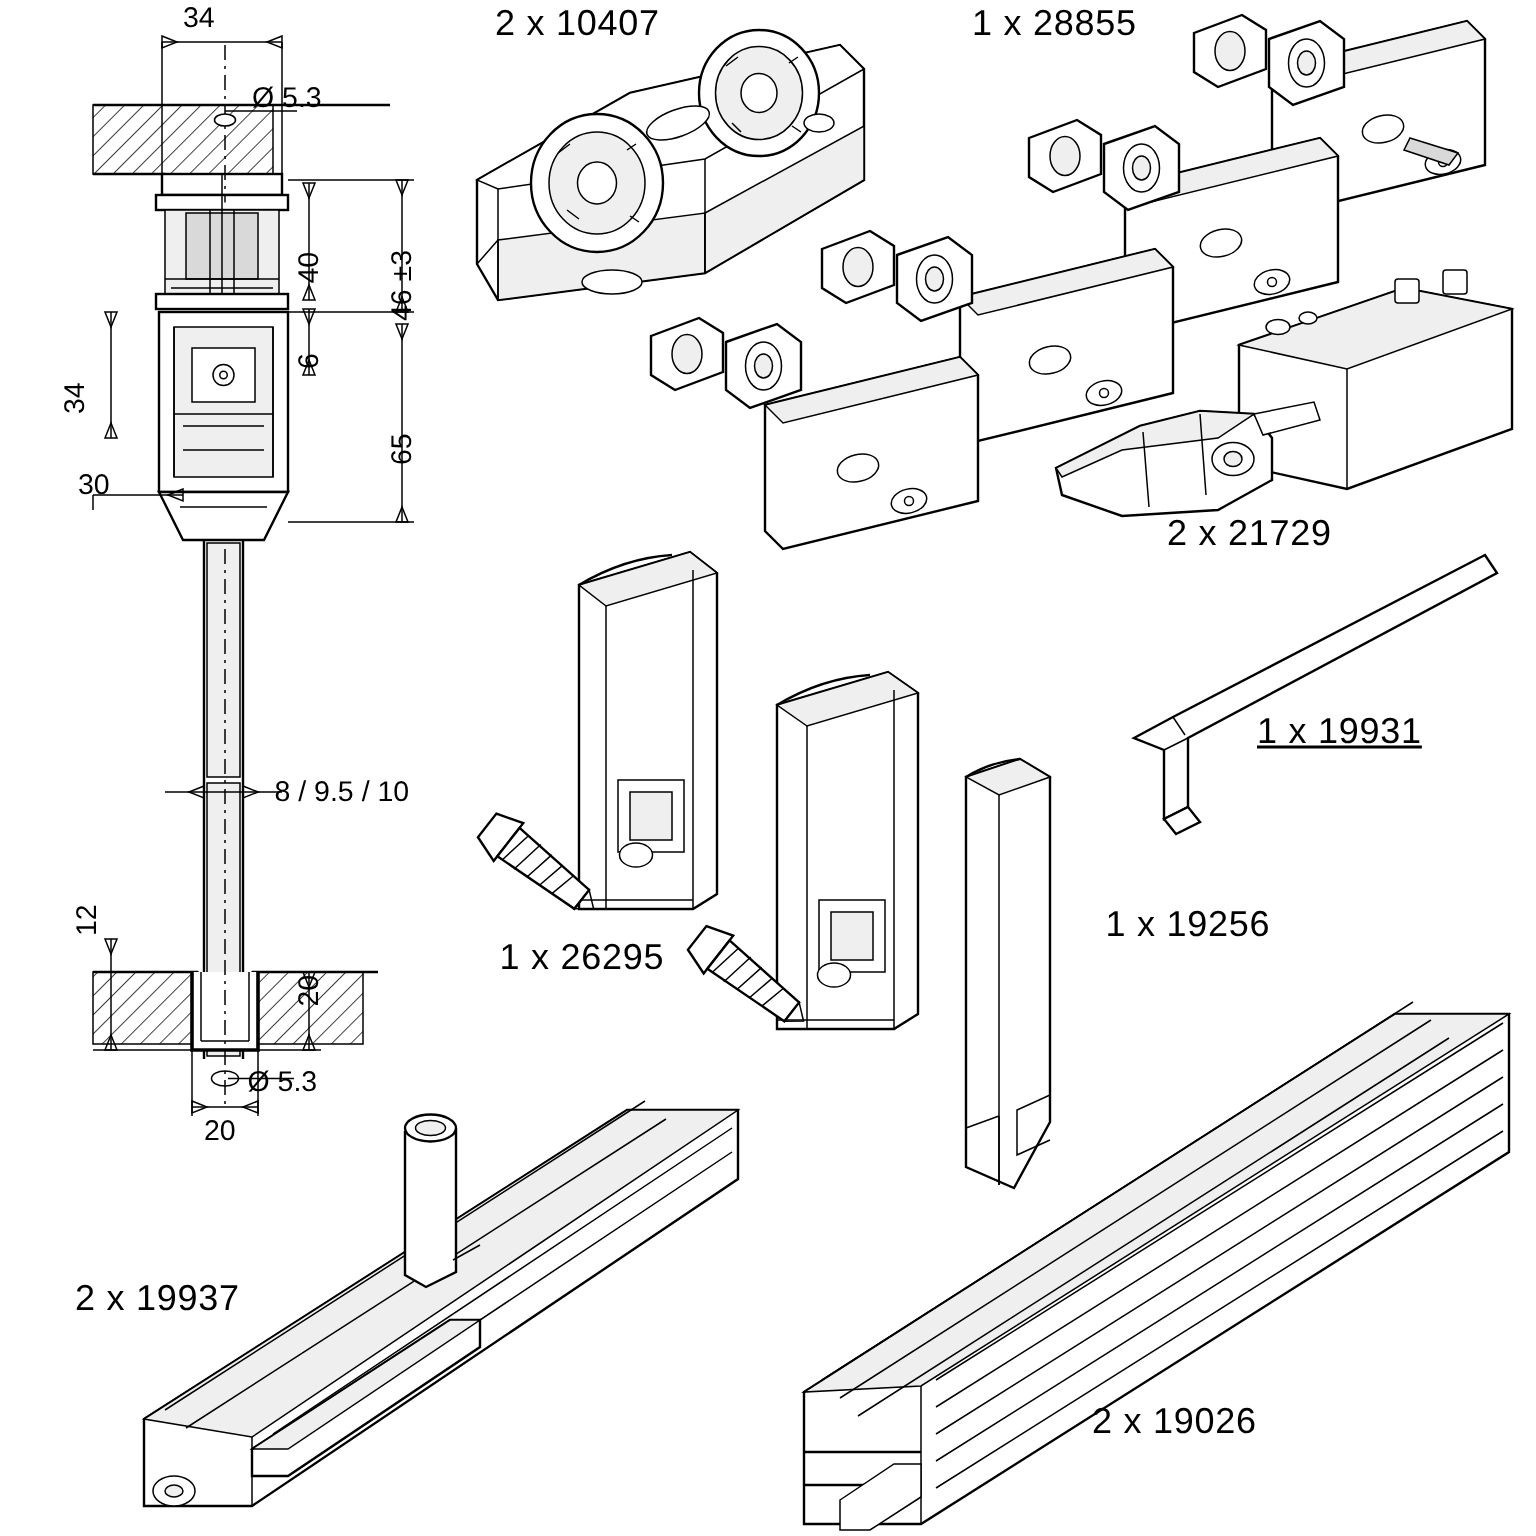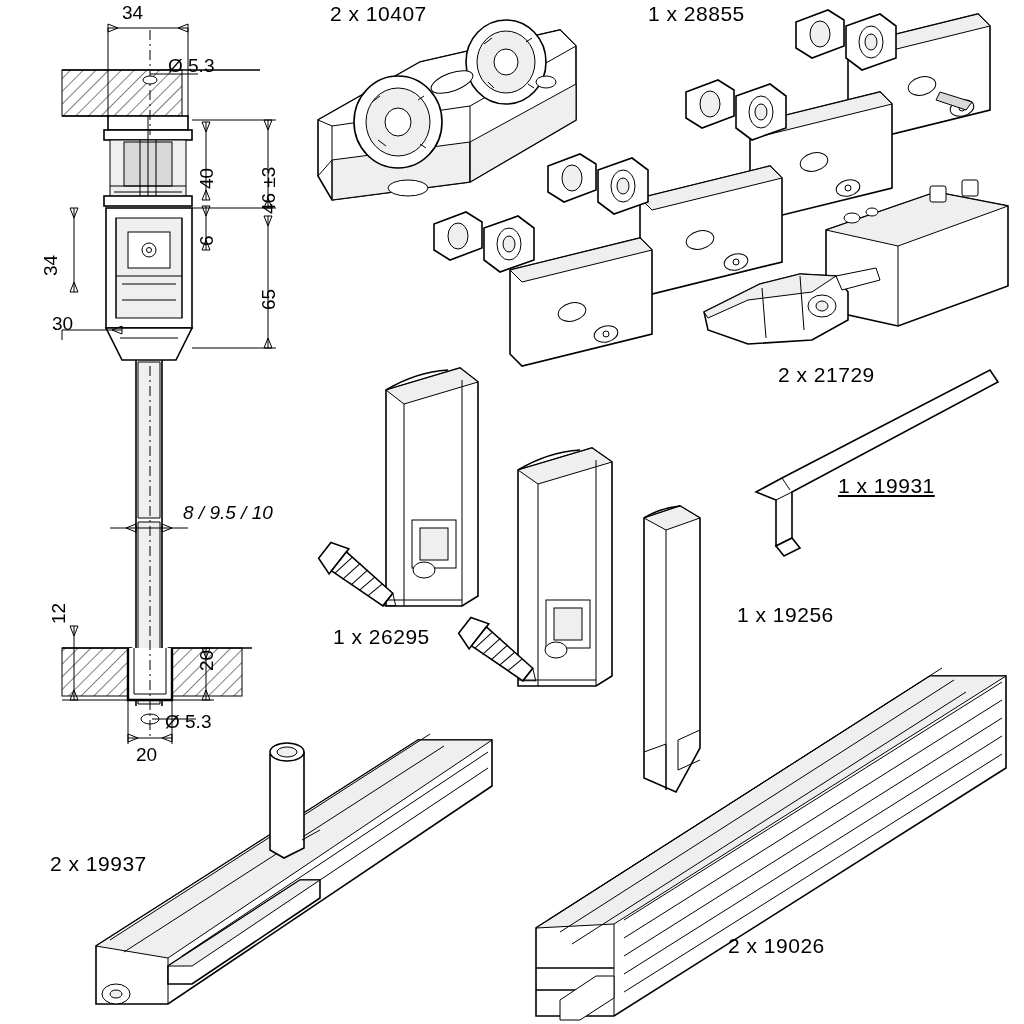--- a/index.html
+++ b/index.html
@@ -17,21 +17,21 @@
     background: #ffffff;
     overflow: hidden;
   }
   .lbl {
     position: absolute;
     font-family: "Liberation Sans", sans-serif;
     color: #000000;
     white-space: nowrap;
   }
   .partlbl {
-    font-size: 21px;
+    font-size: 24px;
     letter-spacing: 0.5px;
   }
   .dim {
     font-size: 19px;
   }
   .dim-v {
     font-size: 19px;
     transform-origin: left top;
   }
   svg.overlay {
@@ -358,37 +358,37 @@
       <path class="ln thin" d="M548 920 L942 668 M560 932 L954 680 M572 944 L966 692"></path>
       <path class="ln thin" d="M624 920 L1002 682 M624 938 L1002 700 M624 956 L1002 718 M624 974 L1002 736 M624 992 L1002 754"></path>
       <path class="ln med" d="M536 968 L614 968 M536 990 L614 990"></path>
       <path class="ln thin fillw" d="M560 1000 L596 976 L614 976 L614 998 L580 1020 L560 1020 Z"></path>
     </g>
   </svg>
 
   <div>
     <div class="lbl partlbl" style="left:330px; top:2px;">2 x 10407</div>
     <div class="lbl partlbl" style="left:648px; top:2px;">1 x 28855</div>
-    <div class="lbl partlbl" style="left:778px; top:363px;">2 x 21729</div>
+    <div class="lbl partlbl" style="left:778px; top:342px;">2 x 21729</div>
     <div class="lbl partlbl" style="left:838px; top:474px;text-decoration:underline;">1 x 19931</div>
     <div class="lbl partlbl" style="left:333px; top:625px;">1 x 26295</div>
     <div class="lbl partlbl" style="left:737px; top:603px;">1 x 19256</div>
     <div class="lbl partlbl" style="left:50px;  top:852px;">2 x 19937</div>
     <div class="lbl partlbl" style="left:728px; top:934px;">2 x 19026</div>
   </div>
 
   <div>
     <div class="lbl dim" style="left:122px; top:2px;">34</div>
     <div class="lbl dim" style="left:168px; top:55px;">Ø 5.3</div>
     <div class="lbl dim-v" style="left:196px; top:145px; transform:rotate(-90deg) translate(-44px,0);">40</div>
     <div class="lbl dim-v" style="left:258px; top:142px; transform:rotate(-90deg) translate(-72px,0);">46 ±3</div>
     <div class="lbl dim-v" style="left:196px; top:228px; transform:rotate(-90deg) translate(-18px,0);">6</div>
     <div class="lbl dim-v" style="left:40px;  top:232px; transform:rotate(-90deg) translate(-44px,0);">34</div>
     <div class="lbl dim-v" style="left:258px; top:266px; transform:rotate(-90deg) translate(-44px,0);">65</div>
     <div class="lbl dim" style="left:52px;  top:313px;text-align:center;">30</div>
-    <div class="lbl dim" style="left:183px; top:502px;font-style:italic;">8 / 9.5 / 10</div>
+    <div class="lbl dim" style="left:183px; top:518px;">8 / 9.5 / 10</div>
     <div class="lbl dim-v" style="left:48px; top:598px; transform:rotate(-90deg) translate(-26px,0);">12</div>
     <div class="lbl dim-v" style="left:196px; top:645px; transform:rotate(-90deg) translate(-26px,0);">20</div>
     <div class="lbl dim" style="left:165px; top:711px;">Ø 5.3</div>
     <div class="lbl dim" style="left:136px; top:744px;">20</div>
   </div>
 
 </div>
 
 </body></html>

